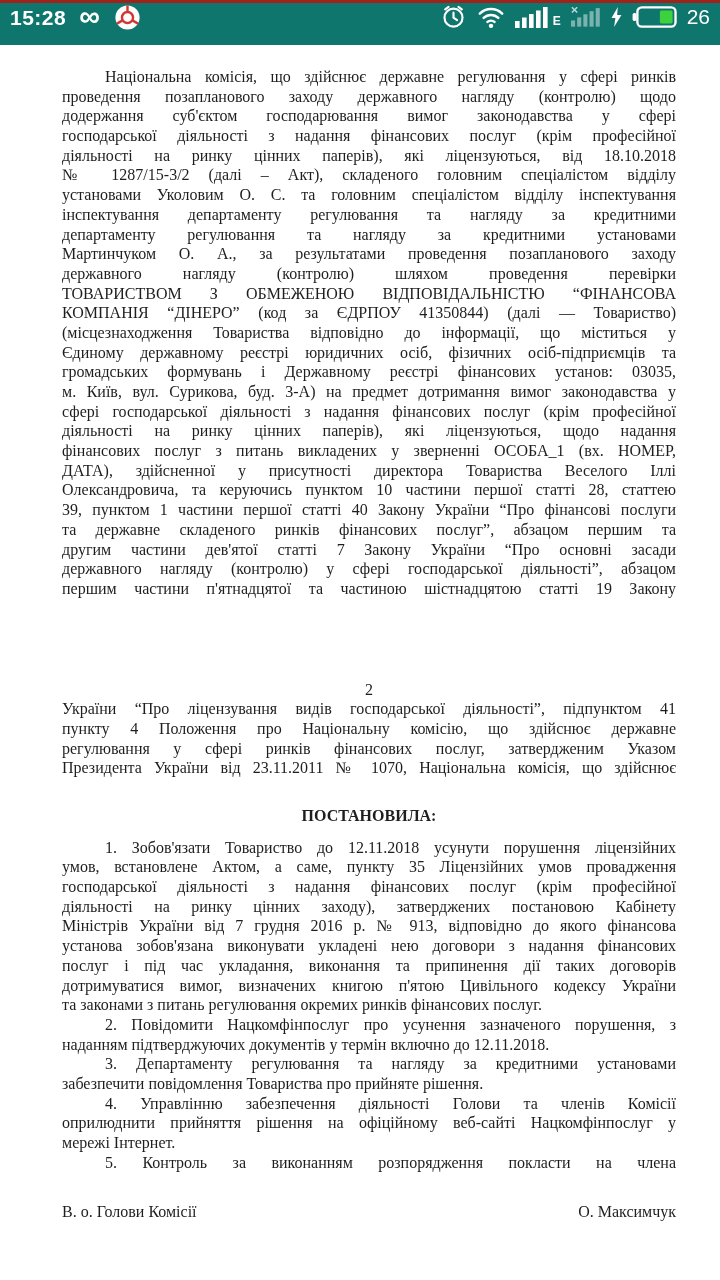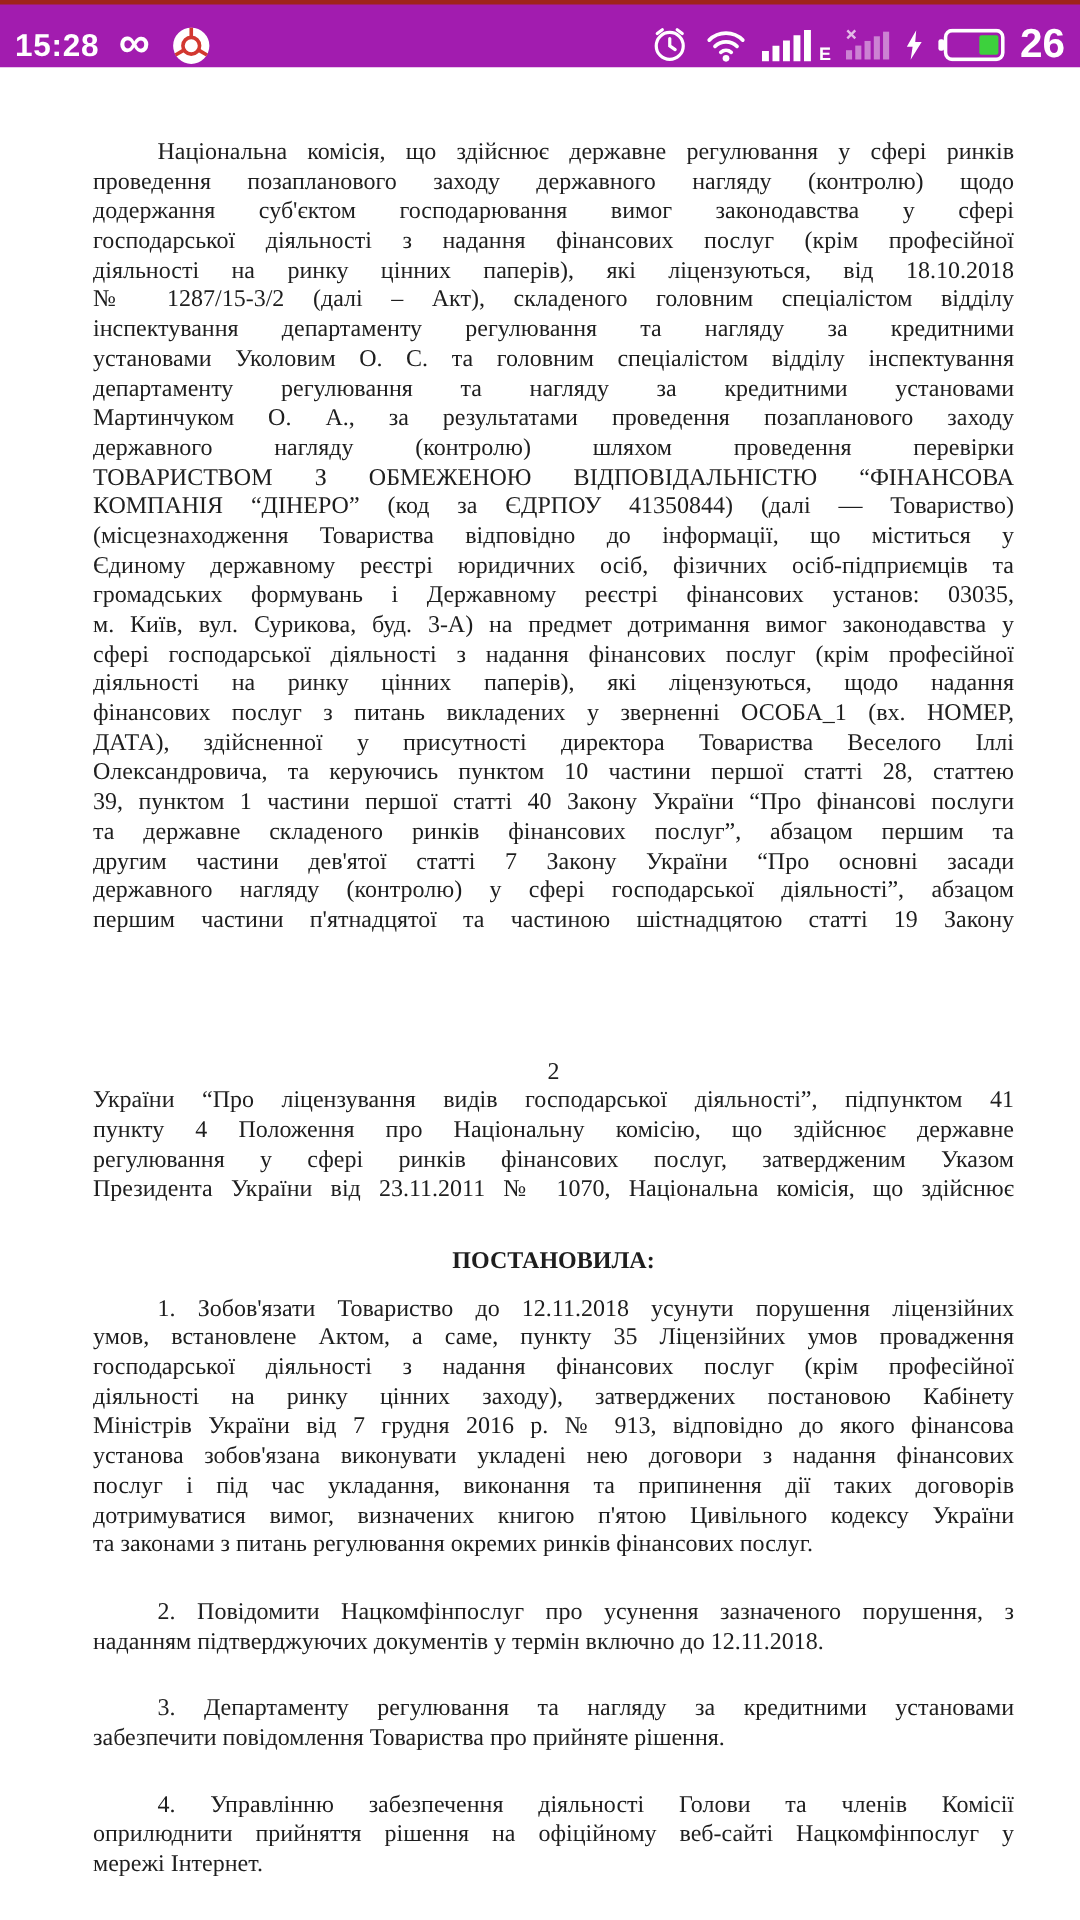--- a/index.html
+++ b/index.html
@@ -7,36 +7,36 @@
     width:720px;height:1280px;
     background:#ffffff;
     font-family:"Liberation Serif","DejaVu Serif",serif;
     overflow:hidden;
     position:relative;
   }
 
   
   .status-bar{
     height:42px;
-    background:#a21caf;
+    background:#0f766e;
     border-top:3px solid #9f231b;
     display:flex;
-    align-items:flex-end;
+    align-items:flex-start;
     justify-content:space-between;
     padding:0 10px;
     box-sizing:content-box;
     font-family:"Liberation Sans","DejaVu Sans",sans-serif;
     color:#ffffff;
   }
   .sb-left,.sb-right{display:flex;align-items:center;}
   .sb-left{gap:13px;}
   .sb-right{gap:10px;}
   .sb-time{font-size:21px;font-weight:bold;letter-spacing:.5px;}
   .sb-infinity{font-size:29px;font-weight:bold;line-height:1;margin-top:-3px;}
-  .sb-percent{font-size:27px;font-weight:700;}
+  .sb-percent{font-size:21px;font-weight:400;}
   .sig-e{font-size:12px;font-weight:bold;align-self:flex-end;margin:0 0 2px -6px;}
   .icon{display:inline-flex;align-items:center;}
 
   
   .doc-viewport{
     position:absolute;
     top:45px;left:0;right:0;bottom:0;
     background:#ffffff;
   }
   .doc-page-area{
@@ -46,21 +46,21 @@
   }
   .line{
     line-height:19.7px;
     height:19.7px;
     text-align:justify;
     text-align-last:justify;
     white-space:nowrap;
     overflow:visible;
   }
   .line.end{text-align:left;text-align-last:left;}
-  .line.indent{text-indent:43px;margin-top:25px;}
+  .line.indent{text-indent:43px;}
   .line.center{text-align:center;text-align-last:center;}
   .line.heading{font-weight:bold;text-align:center;text-align-last:center;}
   .sig-row{
     display:flex;
     justify-content:space-between;
     line-height:19.7px;
     height:19.7px;
   }
 </style>
 </head>
@@ -136,22 +136,22 @@
 </div>
 
 <div class="doc-viewport">
   <div class="doc-page-area">
       <div class="line indent">Національна комісія, що здійснює державне регулювання у сфері ринків</div>
       <div class="line">проведення позапланового заходу державного нагляду (контролю) щодо</div>
       <div class="line">додержання суб'єктом господарювання вимог законодавства у сфері</div>
       <div class="line">господарської діяльності з надання фінансових послуг (крім професійної</div>
       <div class="line">діяльності на ринку цінних паперів), які ліцензуються, від 18.10.2018</div>
       <div class="line">№ 1287/15-3/2 (далі – Акт), складеного головним спеціалістом відділу</div>
+      <div class="line">установами Уколовим О. С. та головним спеціалістом відділу інспектування</div>
       <div class="line">інспектування департаменту регулювання та нагляду за кредитними</div>
-      <div class="line">установами Уколовим О. С. та головним спеціалістом відділу інспектування</div>
       <div class="line">департаменту регулювання та нагляду за кредитними установами</div>
       <div class="line">Мартинчуком О. А., за результатами проведення позапланового заходу</div>
       <div class="line">державного нагляду (контролю) шляхом проведення перевірки</div>
       <div class="line">ТОВАРИСТВОМ З ОБМЕЖЕНОЮ ВІДПОВІДАЛЬНІСТЮ “ФІНАНСОВА</div>
       <div class="line">КОМПАНІЯ “ДІНЕРО” (код за ЄДРПОУ 41350844) (далі — Товариство)</div>
       <div class="line">(місцезнаходження Товариства відповідно до інформації, що міститься у</div>
       <div class="line">Єдиному державному реєстрі юридичних осіб, фізичних осіб-підприємців та</div>
       <div class="line">громадських формувань і Державному реєстрі фінансових установ: 03035,</div>
       <div class="line">м. Київ, вул. Сурикова, буд. 3-А) на предмет дотримання вимог законодавства у</div>
       <div class="line">сфері господарської діяльності з надання фінансових послуг (крім професійної</div>

